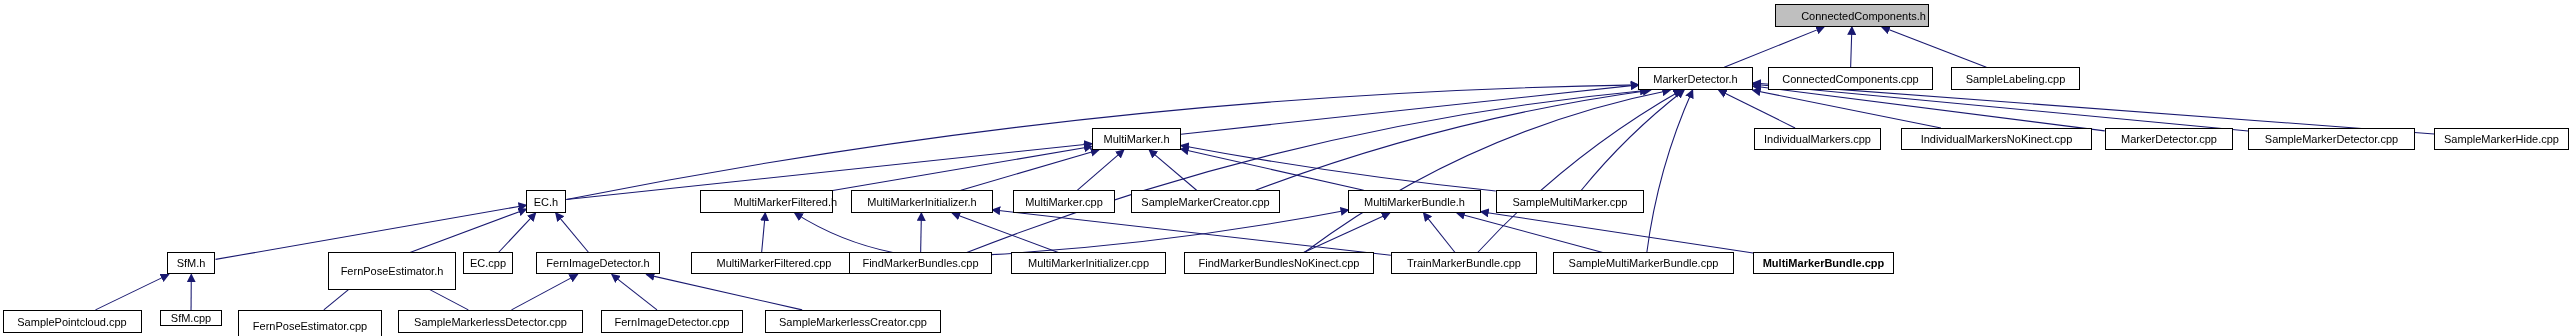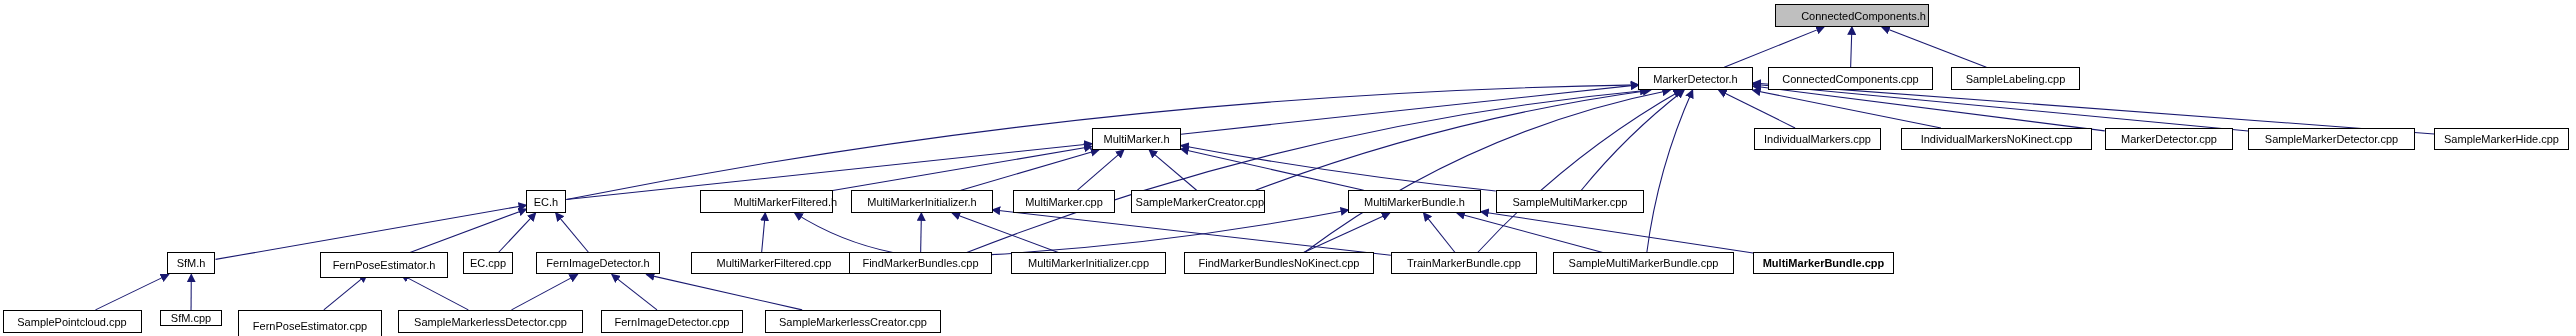--- a/index.html
+++ b/index.html
@@ -102,33 +102,33 @@
       </div>
       <div class="node" style="left: 700px; top: 190px; width: 133px; height: 23px; padding-left: 38px;">
         <span>MultiMarkerFiltered.h</span>
       </div>
       <div class="node" style="left: 851px; top: 190px; width: 142px; height: 23px;">
         <span>MultiMarkerInitializer.h</span>
       </div>
       <div class="node" style="left: 1013px; top: 190px; width: 102px; height: 23px;">
         <span>MultiMarker.cpp</span>
       </div>
-      <div class="node" style="left: 1131px; top: 190px; width: 134px; height: 23px; justify-content: flex-end;">
+      <div class="node" style="left: 1131px; top: 190px; width: 149px; height: 23px;">
         <span>SampleMarkerCreator.cpp</span>
       </div>
       <div class="node" style="left: 1348px; top: 190px; width: 133px; height: 23px;">
         <span>MultiMarkerBundle.h</span>
       </div>
       <div class="node" style="left: 1496px; top: 190px; width: 148px; height: 23px;">
         <span>SampleMultiMarker.cpp</span>
       </div>
       <div class="node" style="left: 167px; top: 252px; width: 48px; height: 22px;">
         <span>SfM.h</span>
       </div>
-      <div class="node" style="left: 320px; top: 252px; width: 128px; height: 26px;">
+      <div class="node" style="left: 328px; top: 252px; width: 128px; height: 38px;">
         <span>FernPoseEstimator.h</span>
       </div>
       <div class="node" style="left: 463px; top: 252px; width: 50px; height: 22px;">
         <span>EC.cpp</span>
       </div>
       <div class="node" style="left: 536px; top: 252px; width: 124px; height: 22px; justify-content: center;">
         <span>FernImageDetector.h</span>
       </div>
       <div class="node" style="left: 691px; top: 252px; width: 166px; height: 22px;">
         <span>MultiMarkerFiltered.cpp</span>

